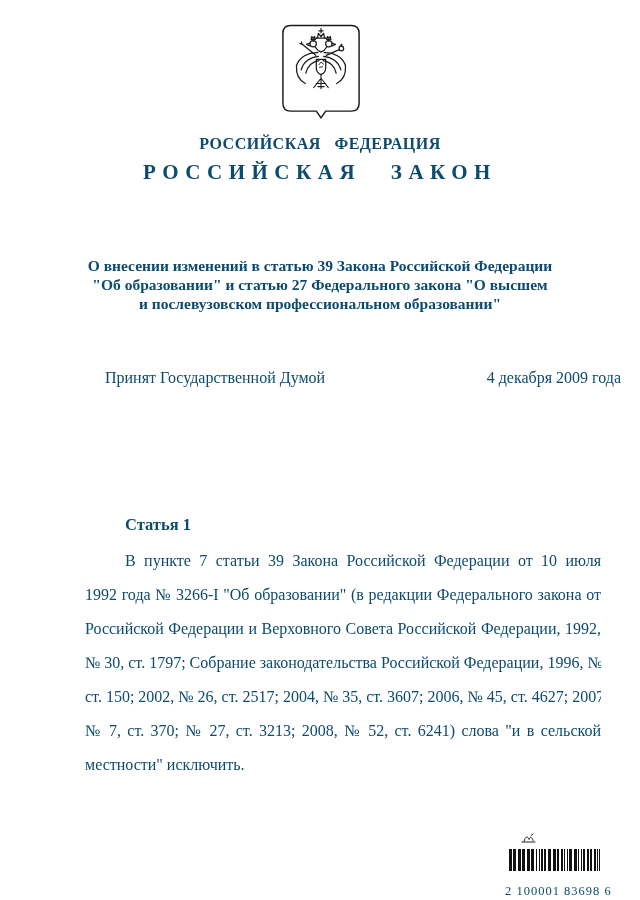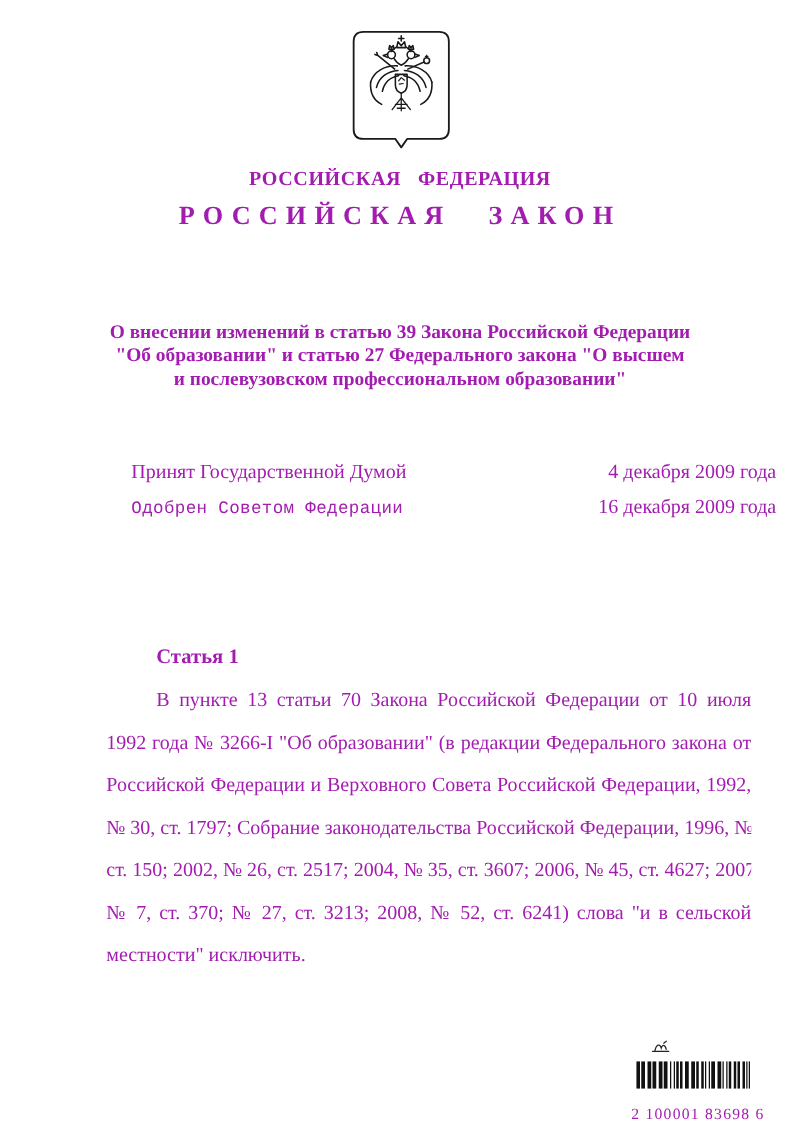--- a/index.html
+++ b/index.html
@@ -1,21 +1,21 @@
 <!DOCTYPE html>
 <html><head>
 <meta charset="utf-8">
 <style>
   html, body { margin: 0; padding: 0; background: #ffffff; }
   .page {
     position: relative;
     width: 640px;
     height: 900px;
     background: #ffffff;
-    color: #a21caf;
+    color: #0c4a6e;
     font-family: "Liberation Serif", serif;
     overflow: hidden;
   }
 
   
   .emblem {
     position: absolute;
     left: 281px;
     top: 24px;
     width: 80px;
@@ -178,30 +178,26 @@
     <div>О внесении изменений в статью 39 Закона Российской Федерации</div>
     <div>"Об образовании" и статью 27 Федерального закона "О высшем</div>
     <div>и послевузовском профессиональном образовании"</div>
   </div>
 
   <div class="adoption">
     <div class="adoption-row">
       <span class="adoption-label">Принят Государственной Думой</span>
       <span class="adoption-date">4 декабря 2009 года</span>
     </div>
-    <div class="adoption-row">
-      <span class="adoption-label mono">Одобрен Советом Федерации</span>
-      <span class="adoption-date">16 декабря 2009 года</span>
-    </div>
   </div>
 
   <div class="article-heading">Статья 1</div>
 
   <div class="article-body">
-    <div class="body-line first">В пункте 13 статьи 70 Закона Российской Федерации от 10 июля</div>
+    <div class="body-line first">В пункте 7 статьи 39 Закона Российской Федерации от 10 июля</div>
     <div class="body-line">1992 года № 3266-I "Об образовании" (в редакции Федерального закона от</div>
     <div class="body-line">Российской Федерации и Верховного Совета Российской Федерации, 1992,</div>
     <div class="body-line">№ 30, ст. 1797; Собрание законодательства Российской Федерации, 1996, № 3,</div>
     <div class="body-line">ст. 150; 2002, № 26, ст. 2517; 2004, № 35, ст. 3607; 2006, № 45, ст. 4627; 2007,</div>
     <div class="body-line">№ 7, ст. 370; № 27, ст. 3213; 2008, № 52, ст. 6241) слова "и в сельской</div>
     <div class="body-line last">местности" исключить.</div>
   </div>
 
   <div class="barcode-block">
     <svg class="stamp-mark" viewBox="0 0 16 12" width="16" height="12" fill="none" stroke="#222" stroke-width="1" stroke-linecap="round">

